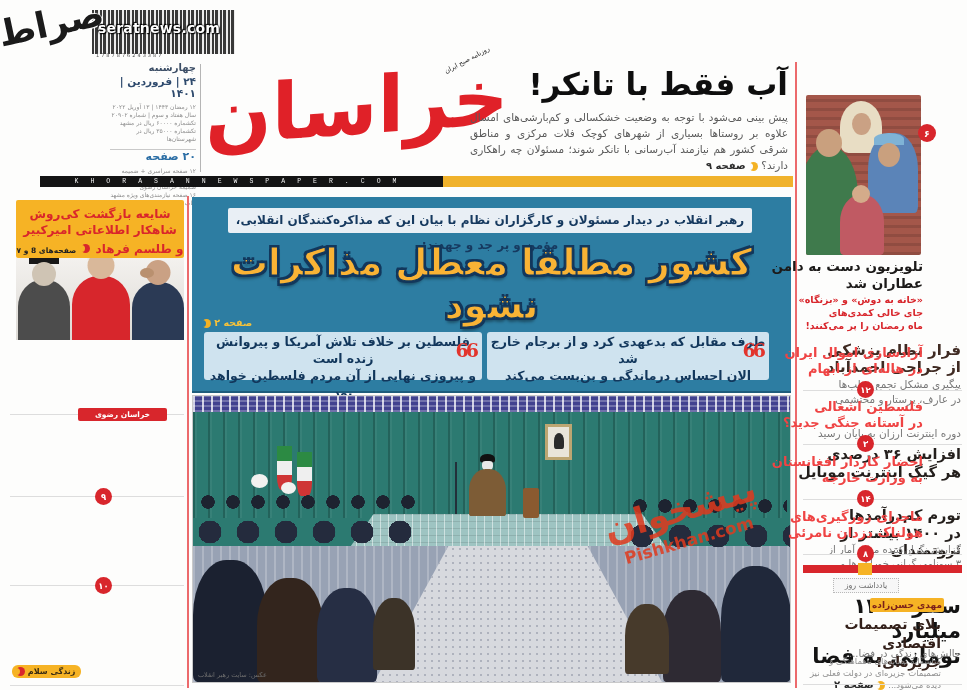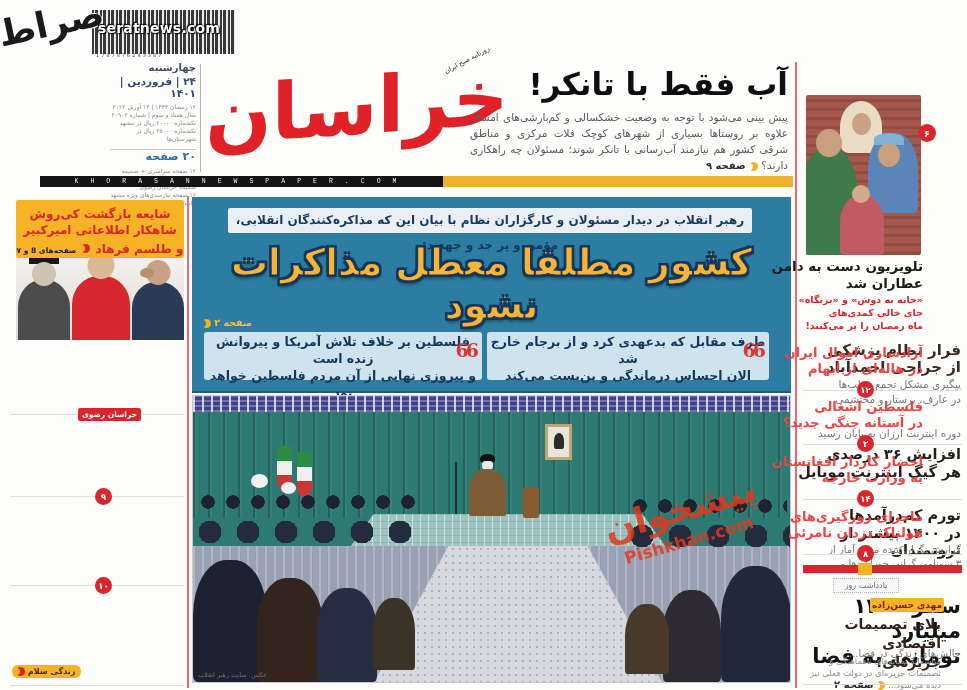--- a/index.html
+++ b/index.html
@@ -90,21 +90,21 @@
   #fig-red .head { top:-24px; width:27px; height:27px; background:#d9b89a; }
   #fig-red .hair { position:absolute; left:50%; transform:translateX(-50%); top:-28px; width:27px; height:12px; background:#e8e6e2; border-radius:50% 50% 0 0; }
   #fig-blue { left:116px; width:52px; height:58px; background:#2b3a55; }
   #fig-blue .head { top:-22px; width:25px; height:25px; background:#caa184; }
   #fig-blue .hand { position:absolute; left:8px; top:-14px; width:14px; height:10px; background:#b9906f; border-radius:50%; }
 
   .lc-bold { position:absolute; right:6px; width:176px; text-align:right; font-weight:bold; color:#241f1c; }
   .lc-gray { position:absolute; right:6px; width:176px; text-align:right; color:#777; }
   #region-label {
     position:absolute; background:#d8262c; color:#fff; font-size:7.5px; font-weight:bold;
-    padding:2px 4px; border-radius:2px;
+    padding:2px 17px; border-radius:2px;
   }
   #supp-label {
     position:absolute; background:#f6b325; color:#3a2c12; font-size:8px; font-weight:bold;
     padding:2px 6px 2px 4px; border-radius:6px;
   }
 
   
   #banner { left:192px; top:197px; width:599px; height:196px; background:#2d7da2; box-shadow:inset 0 -2px 0 #1e5c7c; }
   #kicker {
     position:absolute; left:36px; top:11px; width:524px; height:25px; background:#e9eff5;

